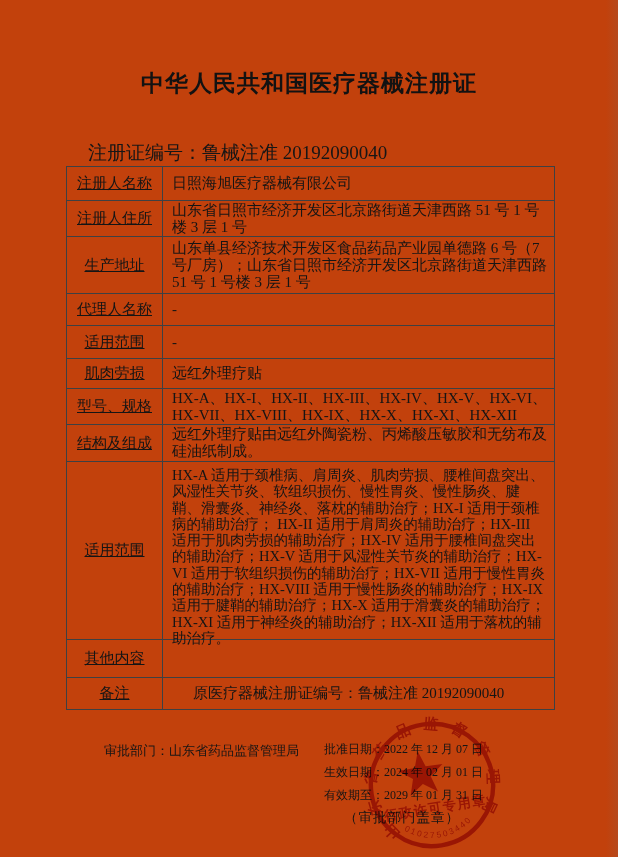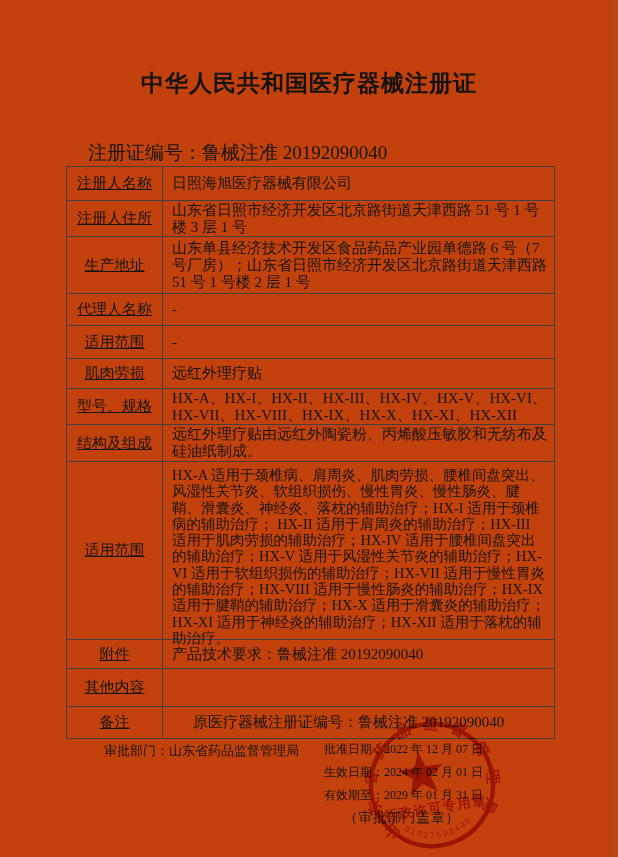--- a/index.html
+++ b/index.html
@@ -62,21 +62,21 @@
     <div class="row h33">
       <div class="label">注册人名称</div>
       <div class="value">日照海旭医疗器械有限公司</div>
     </div>
     <div class="row h36">
       <div class="label">注册人住所</div>
       <div class="value">山东省日照市经济开发区北京路街道天津西路 51 号 1 号楼 3 层 1 号</div>
     </div>
     <div class="row h57">
       <div class="label">生产地址</div>
-      <div class="value">山东单县经济技术开发区食品药品产业园单德路 6 号（7 号厂房）；山东省日照市经济开发区北京路街道天津西路 51 号 1 号楼 2 层 1 号</div>
+      <div class="value">山东单县经济技术开发区食品药品产业园单德路 6 号（7 号厂房）；山东省日照市经济开发区北京路街道天津西路 51 号 1 号楼 3 层 1 号</div>
     </div>
     <div class="row h32">
       <div class="label">代理人名称</div>
       <div class="value">-</div>
     </div>
     <div class="row h33">
       <div class="label">适用范围</div>
       <div class="value">-</div>
     </div>
     <div class="row h30">
@@ -87,24 +87,20 @@
       <div class="label">型号、规格</div>
       <div class="value">HX-A、HX-I、HX-II、HX-III、HX-IV、HX-V、HX-VI、HX-VII、HX-VIII、HX-IX、HX-X、HX-XI、HX-XII</div>
     </div>
     <div class="row h37">
       <div class="label">结构及组成</div>
       <div class="value">远红外理疗贴由远红外陶瓷粉、丙烯酸压敏胶和无纺布及硅油纸制成。</div>
     </div>
     <div class="row h178 r-scope">
       <div class="label">适用范围</div>
       <div class="value">HX-A 适用于颈椎病、肩周炎、肌肉劳损、腰椎间盘突出、风湿性关节炎、软组织损伤、慢性胃炎、慢性肠炎、腱鞘、滑囊炎、神经炎、落枕的辅助治疗；HX-I 适用于颈椎病的辅助治疗；  HX-II 适用于肩周炎的辅助治疗；HX-III 适用于肌肉劳损的辅助治疗；HX-IV 适用于腰椎间盘突出的辅助治疗；HX-V 适用于风湿性关节炎的辅助治疗；HX-VI 适用于软组织损伤的辅助治疗；HX-VII 适用于慢性胃炎的辅助治疗；HX-VIII 适用于慢性肠炎的辅助治疗；HX-IX 适用于腱鞘的辅助治疗；HX-X 适用于滑囊炎的辅助治疗；HX-XI 适用于神经炎的辅助治疗；HX-XII 适用于落枕的辅助治疗。</div>
-    </div>
-    <div class="row h29">
-      <div class="label">附件</div>
-      <div class="value">产品技术要求：鲁械注准 20192090040</div>
     </div>
     <div class="row h38">
       <div class="label">其他内容</div>
       <div class="value"></div>
     </div>
     <div class="row h32 r-remarks">
       <div class="label">备注</div>
       <div class="value">原医疗器械注册证编号：鲁械注准 20192090040</div>
     </div>
   </div>

